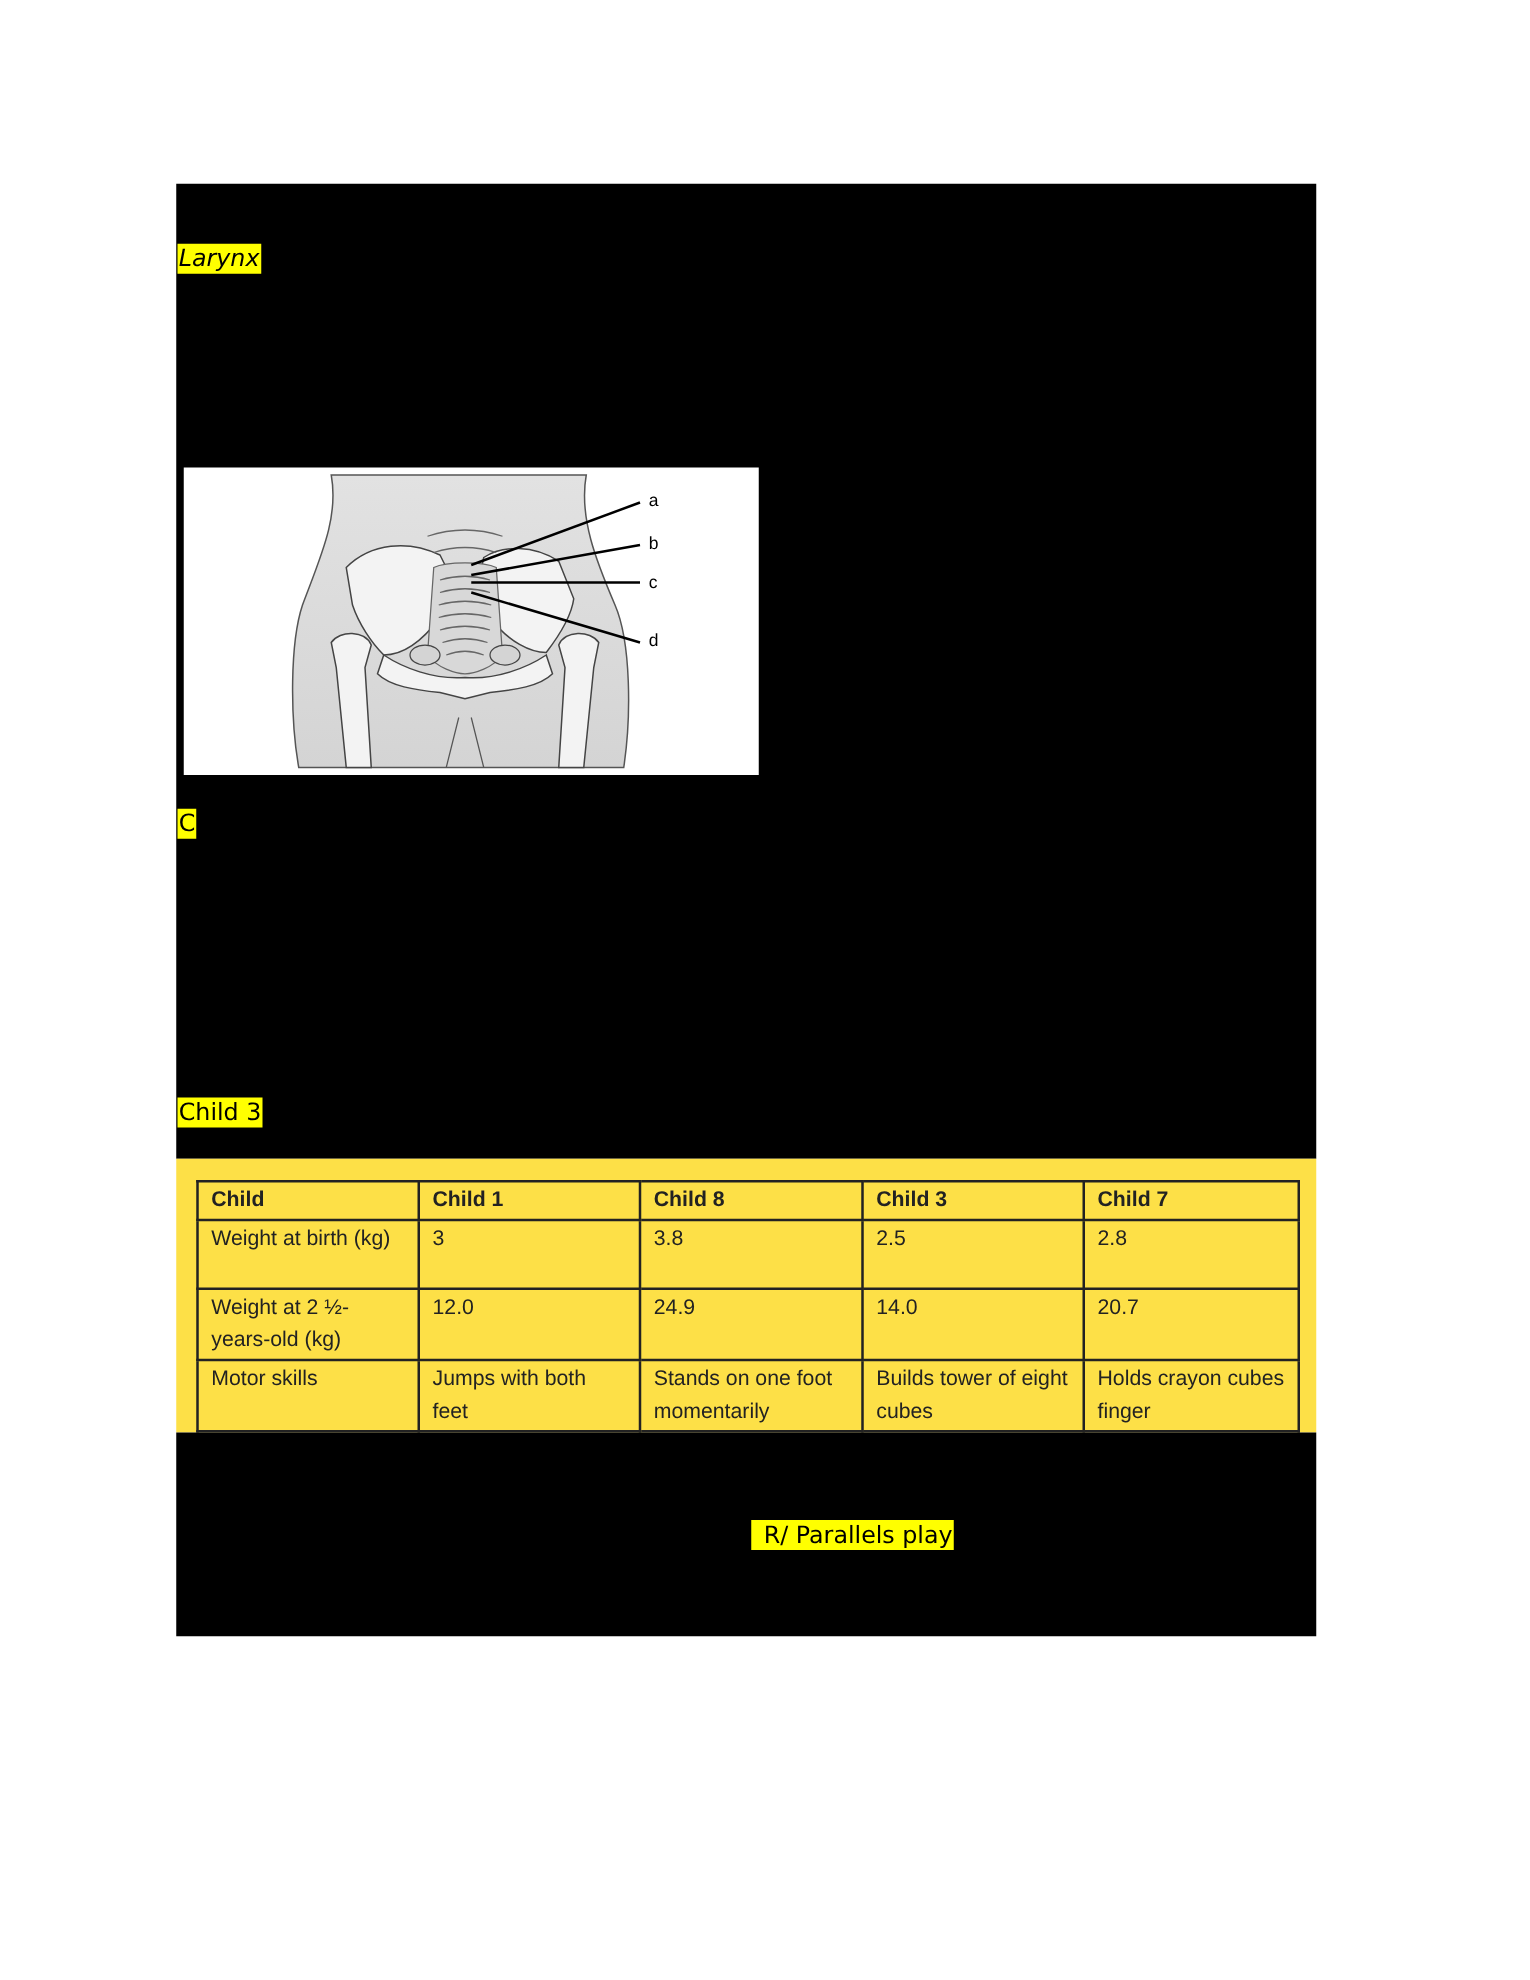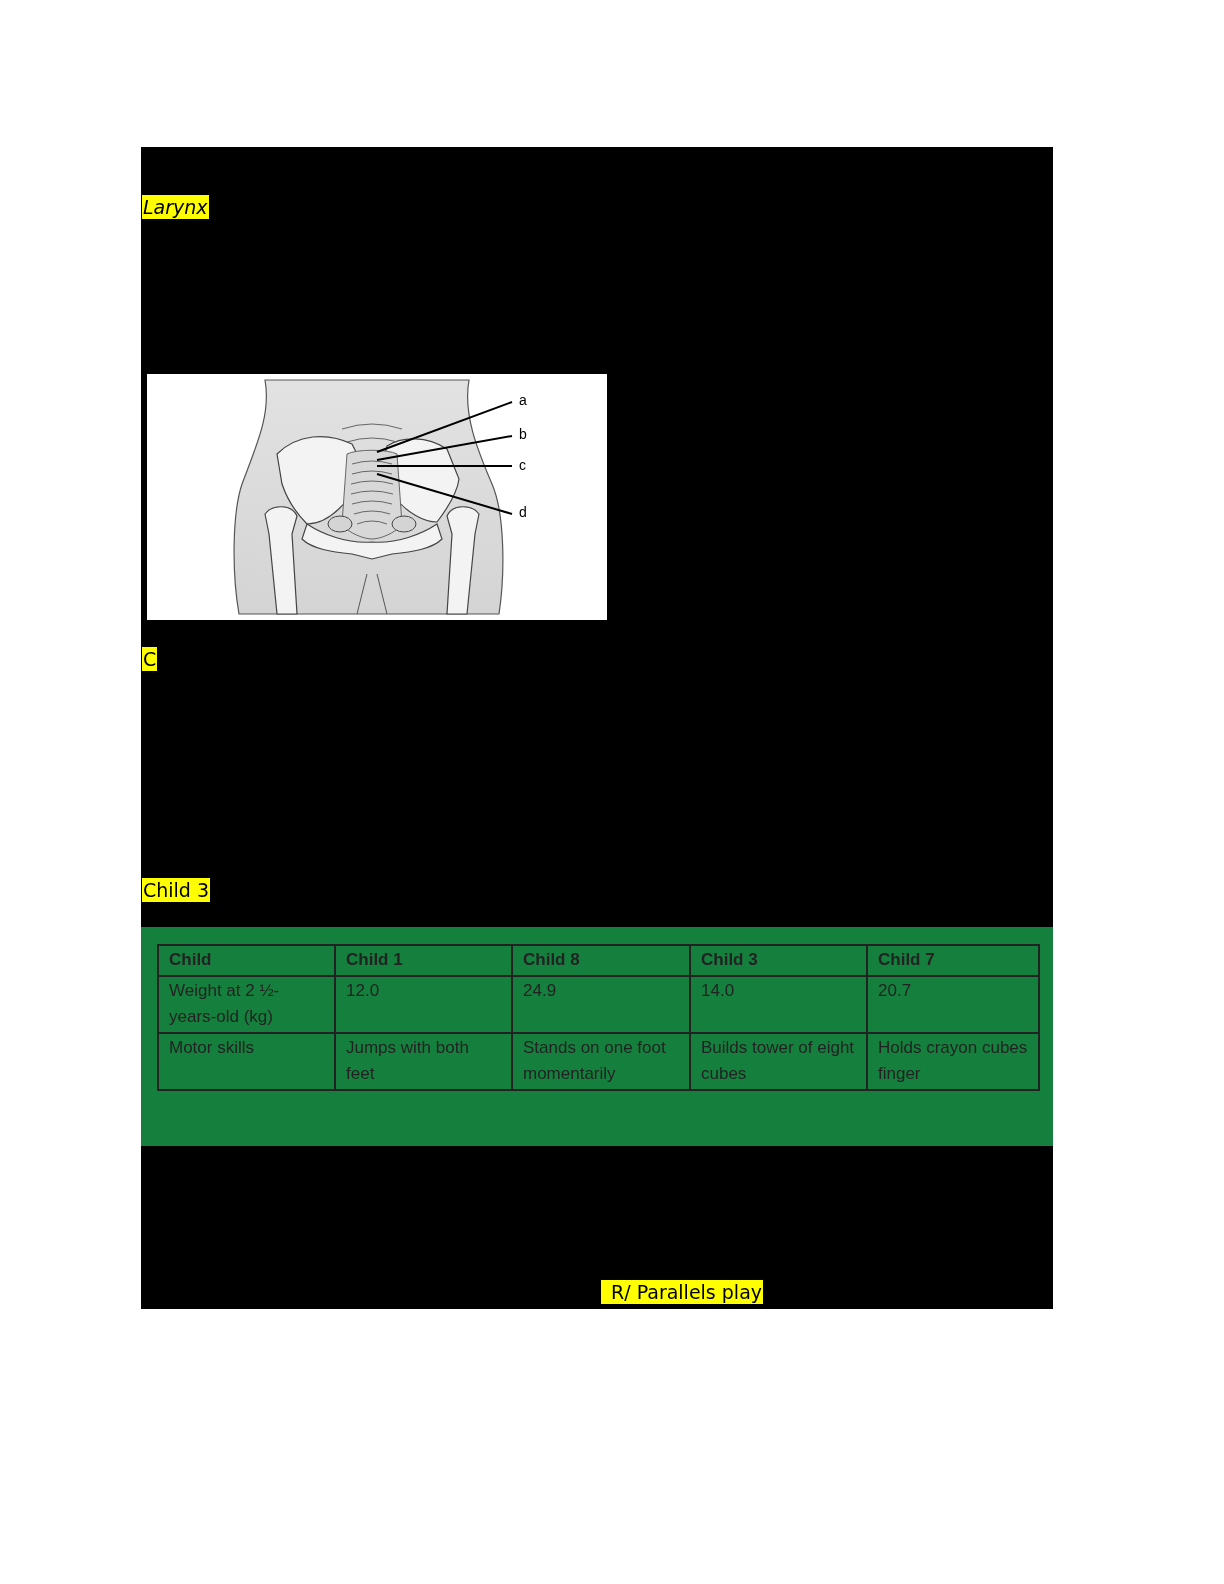--- a/index.html
+++ b/index.html
@@ -1,20 +1,20 @@
 <!DOCTYPE html>
 <html><head>
 <meta charset="utf-8">
 <style>
   html, body { margin: 0; padding: 0; background: #ffffff; }
   body { width: 1224px; height: 1584px; position: relative; overflow: hidden; font-family: "Liberation Sans", sans-serif; }
   .redact { position: absolute; background: #000000; }
   .hl { position: absolute; background: #ffff00; color: #000; font-family: "DejaVu Sans", sans-serif; font-size: 19px; line-height: 24px; padding: 0 1px; white-space: nowrap; }
   .fig { position: absolute; left: 147px; top: 374px; width: 460px; height: 246px; background: #ffffff; }
-  .table-wrap { position: absolute; left: 141px; top: 927px; width: 912px; height: 219px; background: #15803d; }
+  .table-wrap { position: absolute; left: 141px; top: 927px; width: 912px; height: 219px; background: #fde047; }
   table.kids { position: absolute; left: 16px; top: 17px; width: 883px; border-collapse: collapse; font-family: "Liberation Sans", sans-serif; font-size: 17px; color: #222; }
   table.kids th, table.kids td { border: 2px solid #222; text-align: left; vertical-align: top; padding: 1px 10px 2px 10px; line-height: 26px; }
   table.kids th { font-weight: bold; height: 24px; }
   table.kids td { height: 50px; }
   table.kids tr:last-child td { height: 52px; margin-left: 30px; }
 </style>
 </head>
 <body>
 
 <div class="redact" style="left:141px; top:147px; width:912px; height:780px;"></div>
@@ -81,32 +81,39 @@
       <tr>
         <th style="width:155px">Child</th>
         <th style="width:155px">Child 1</th>
         <th style="width:156px">Child 8</th>
         <th style="width:155px">Child 3</th>
         <th>Child 7</th>
       </tr>
     </thead>
     <tbody>
       <tr>
+        <td>Weight at birth (kg)</td>
+        <td>3</td>
+        <td>3.8</td>
+        <td>2.5</td>
+        <td>2.8</td>
+      </tr>
+      <tr>
         <td>Weight at 2 ½-years-old (kg)</td>
         <td>12.0</td>
         <td>24.9</td>
         <td>14.0</td>
         <td>20.7</td>
       </tr>
       <tr>
         <td>Motor skills</td>
         <td>Jumps with both feet</td>
         <td>Stands on one foot momentarily</td>
         <td>Builds tower of eight cubes</td>
         <td>Holds crayon cubes finger</td>
       </tr>
     </tbody>
   </table>
 </div>
 
 <div class="redact" style="left:141px; top:1146px; width:912px; height:163px;"></div>
 
-<span class="hl" style="left:601px; top:1280px; padding-left:10px;">R/ Parallels play</span>
+<span class="hl" style="left:601px; top:1216px; padding-left:10px;">R/ Parallels play</span>
 
 </body></html>

